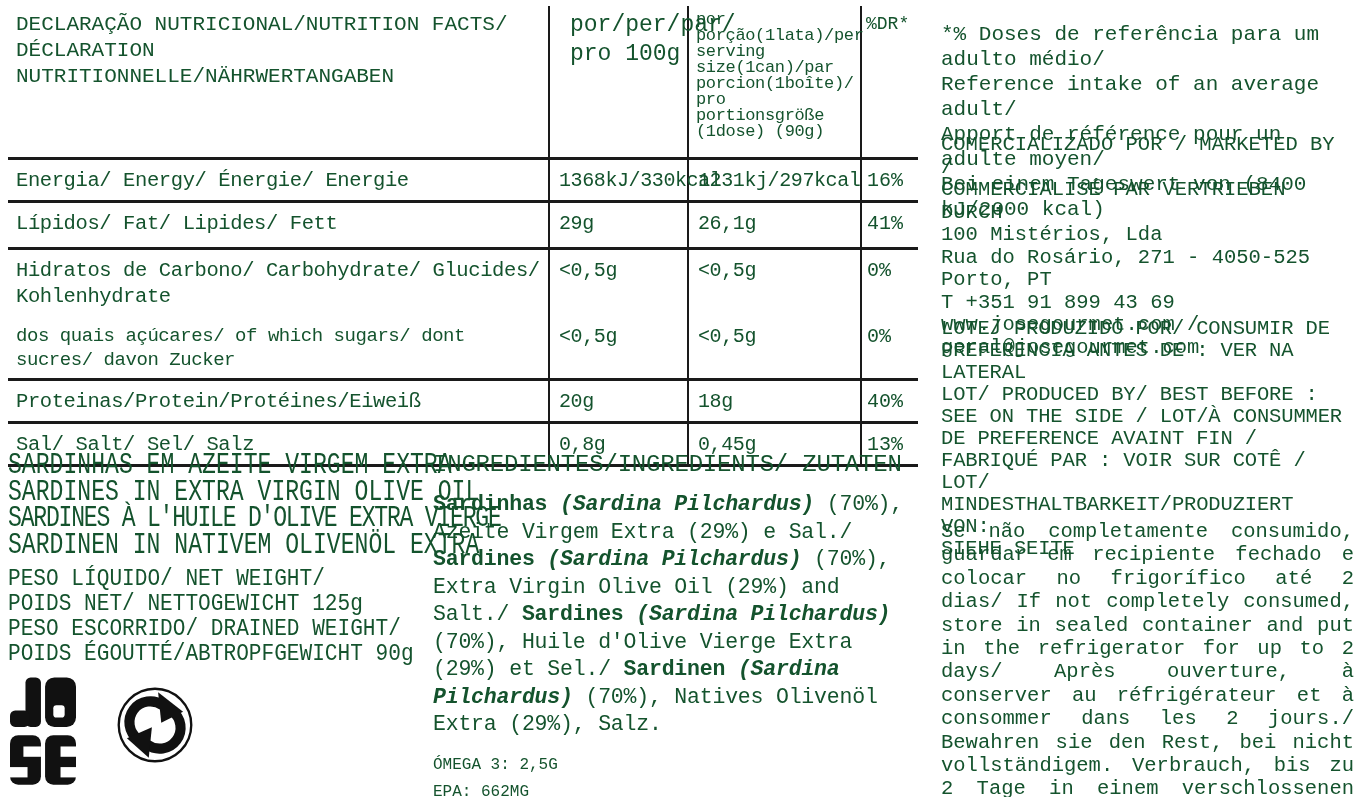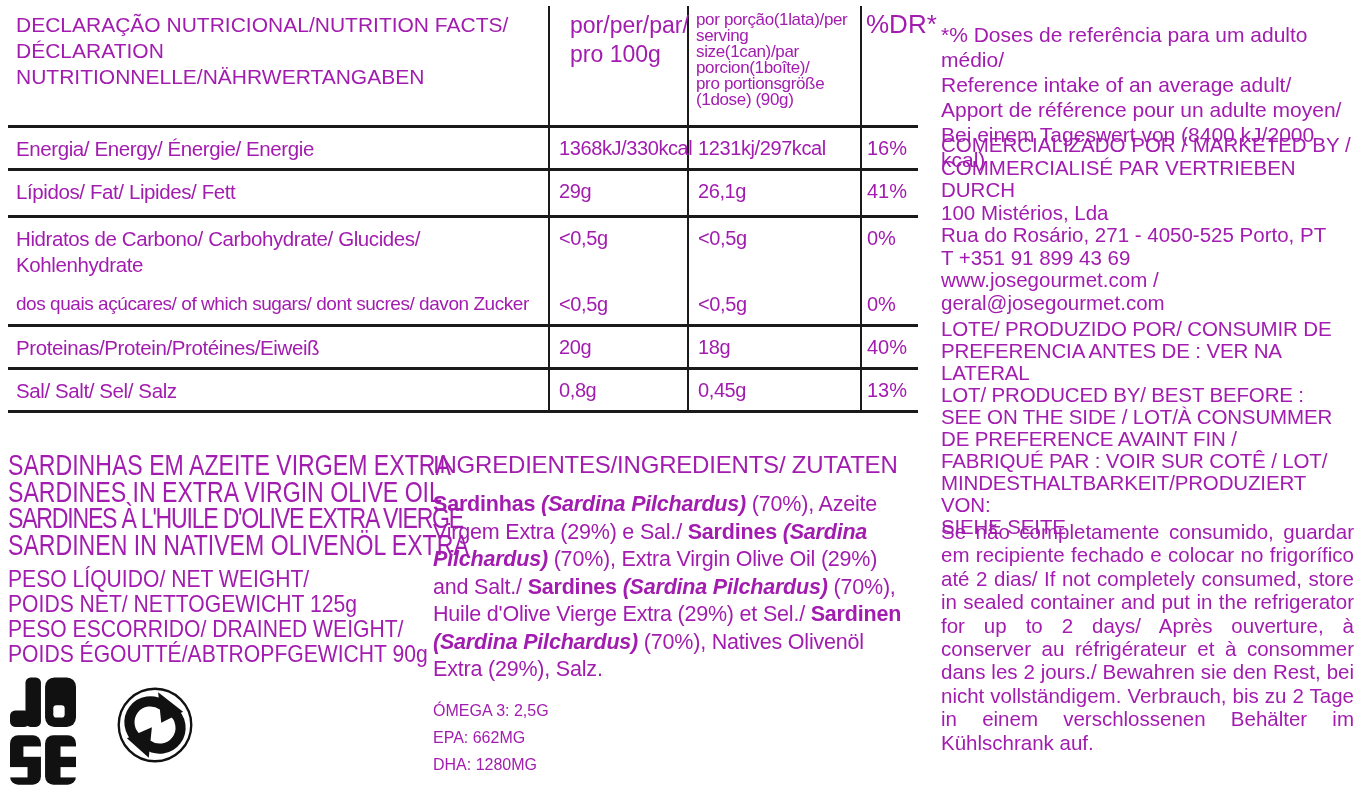--- a/index.html
+++ b/index.html
@@ -1,36 +1,36 @@
 <!DOCTYPE html>
 <html><head>
 <meta charset="utf-8">
 <style>
   html,body{margin:0;padding:0;background:#e8e8e8;}
   .canvas{
     position:relative;width:1357px;height:797px;background:#ffffff;
-    font-family:Liberation Sans, sans-serif;color:#a21caf;overflow:hidden;
+    font-family:Liberation Mono, monospace;color:#14532d;overflow:hidden;
   }
   
   table.nutri{
     position:absolute;left:8px;top:6px;width:910px;
     border-collapse:collapse;table-layout:fixed;
   }
   table.nutri th, table.nutri td{
     vertical-align:top;text-align:left;font-weight:normal;
     white-space:pre-line;box-sizing:border-box;
   }
   table.nutri thead th{border-bottom:3px solid #1a1a1a;}
   table.nutri tbody{border-bottom:3px solid #1a1a1a;}
   table.nutri th + th, table.nutri td + td{border-left:2px solid #1a1a1a;}
 
   th.c-label{font-size:21px;line-height:26px;padding:6px 4px 8px 8px;}
   th.c-100 {font-size:23px;line-height:29px;padding:5px 4px 4px 20px;margin-top:23px;}
   th.c-serv{font-size:17px;line-height:16px;letter-spacing:-0.35px;padding:6px 2px 17px 7px;}
-  th.c-dr  {font-size:26px;line-height:26px;padding:5px 2px 4px 4px;}
+  th.c-dr  {font-size:18px;line-height:26px;padding:5px 2px 4px 4px;}
 
   td.lbl{font-size:20.5px;letter-spacing:-0.4px;line-height:26px;padding:8px 4px 6px 8px;}
   td.lbl.sub{font-size:19px;line-height:24px;letter-spacing:-0.45px;}
   td.val{font-size:20px;letter-spacing:-0.4px;padding:9px 14px 6px 9px;}
   td.dr {font-size:20px;padding:9px 2px 6px 5px;}
 
   tbody.g1 tr{height:43px;}
   tbody.g2 tr:nth-child(1){height:47px;}
   tbody.g2 tr:nth-child(2){height:56px;}
   tbody.g2 tr:nth-child(3){height:62px;}

